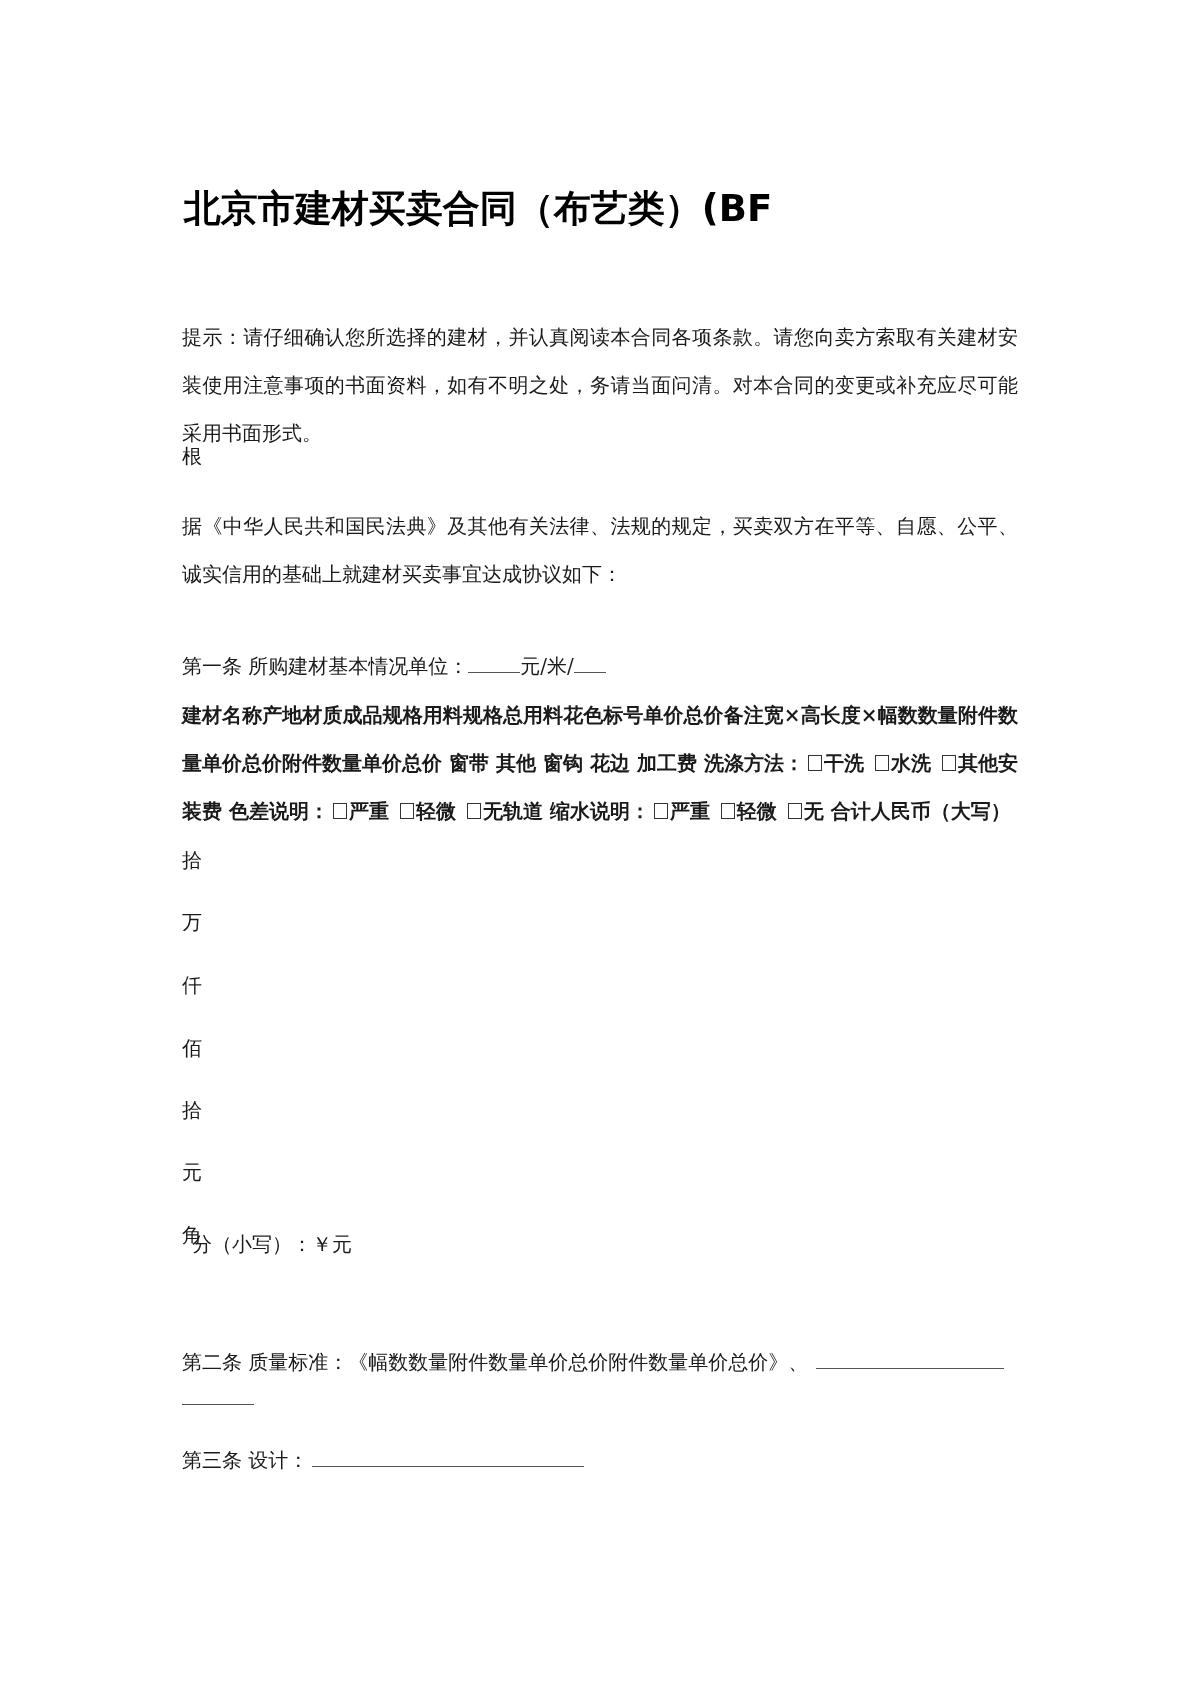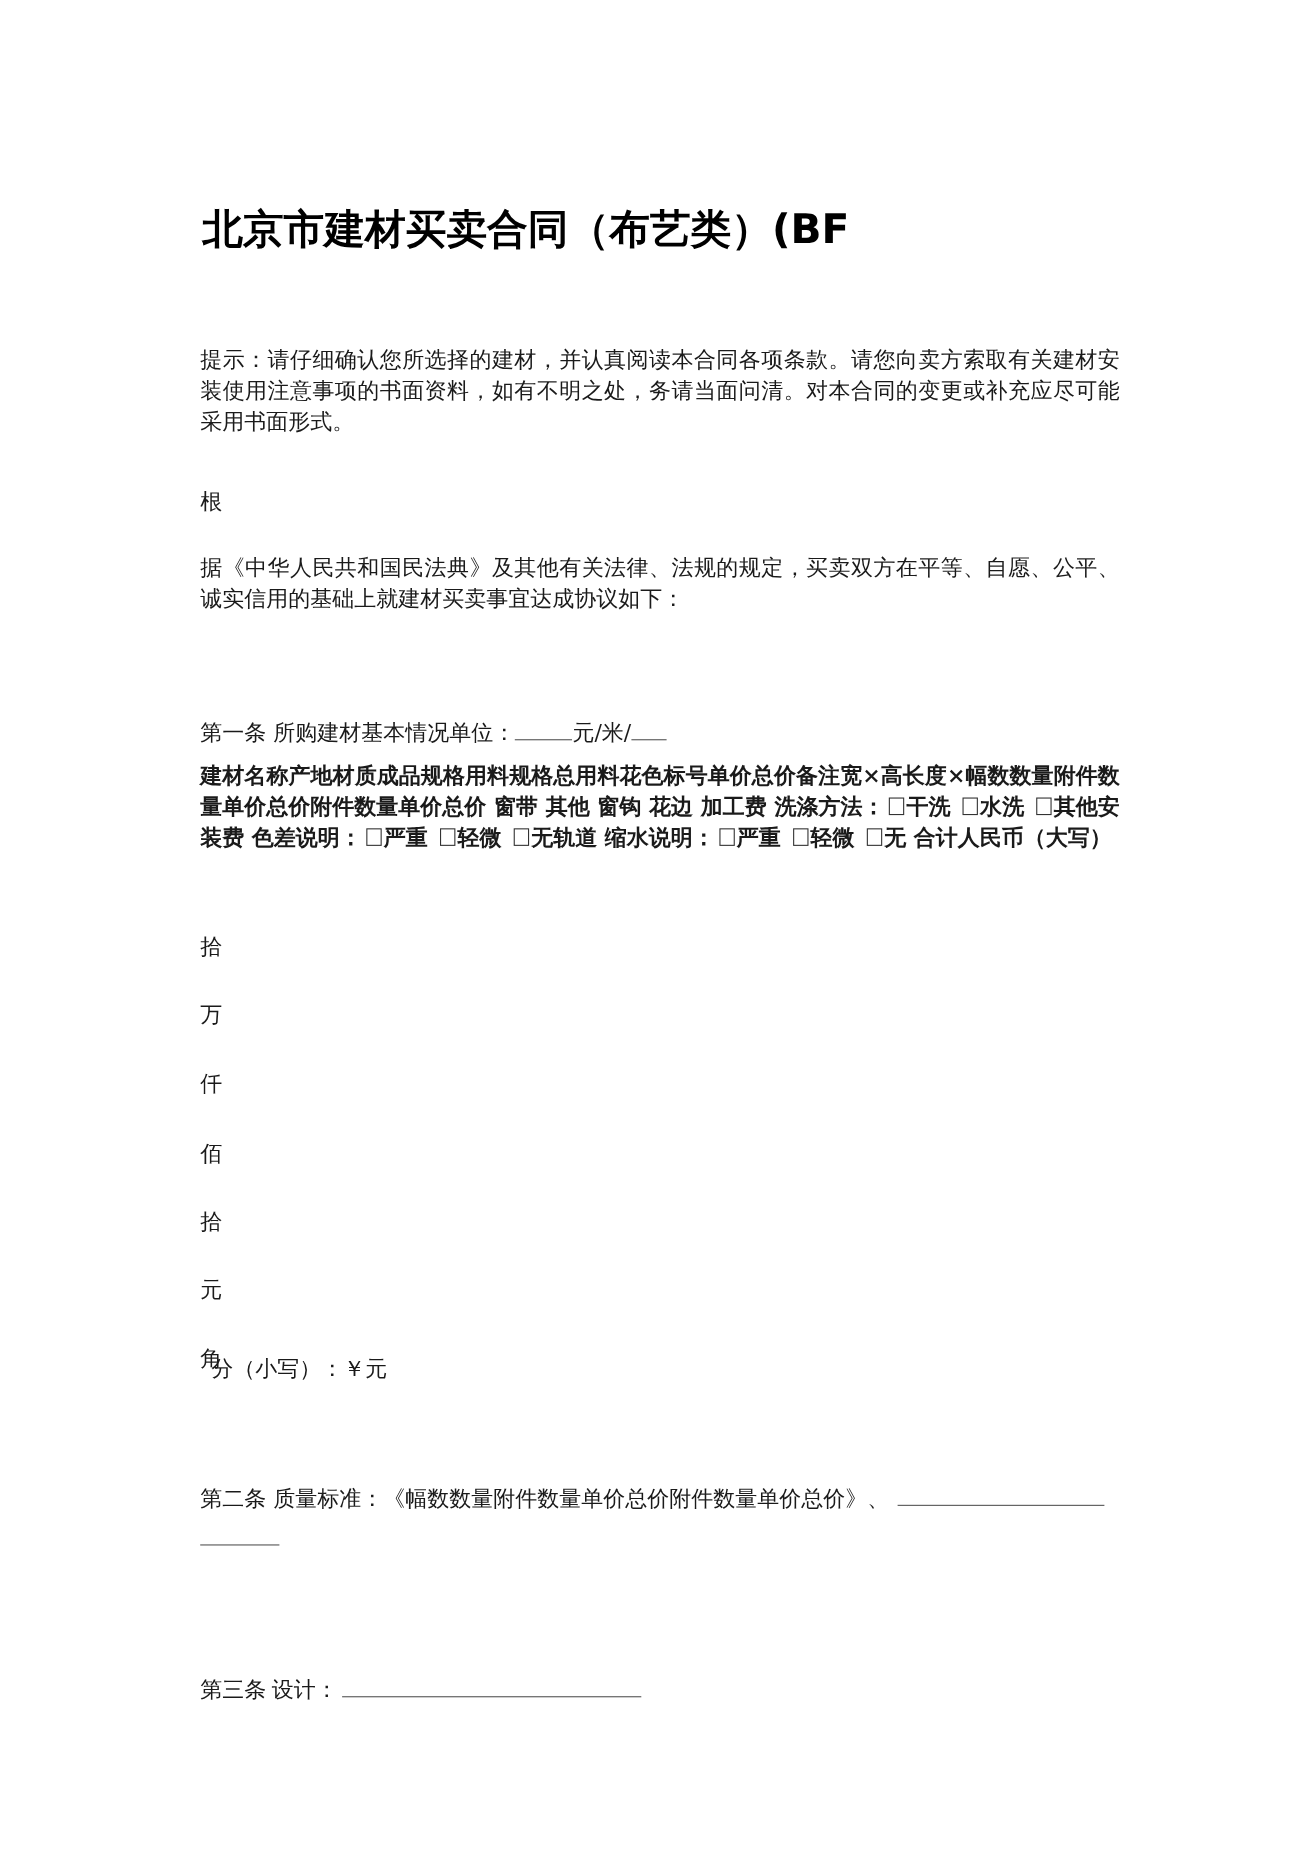--- a/index.html
+++ b/index.html
@@ -34,21 +34,21 @@
       line-height: 46px;
       color: #000000;
       letter-spacing: 0px;
       margin-top: 20px;
     }
     .block {
       position: absolute;
       left: 182px;
       width: 836px;
       font-size: 20px;
-      line-height: 28px;
+      line-height: 48px;
       text-align: justify;
       text-align-last: left;
       word-break: break-all;
     }
     .single {
       position: absolute;
       left: 182px;
       font-size: 20px;
       line-height: 32px;
       white-space: nowrap;
@@ -116,18 +116,18 @@
   <div class="single" style="top:1228px;margin-left:10px;">分（小写）：￥元</div>
 
   <div class="single" style="top:1346px;">
     <span>第二条</span>
     <span>质量标准：《幅数数量附件数量单价总价附件数量单价总价》、</span><span class="blank" style="width:188px;margin-left:8px;"></span>
   </div>
   <div class="single" style="top:1382px;">
     <span class="blank" style="width:72px;"></span>
   </div>
 
-  <div class="single" style="top:1520px;font-family:Liberation Serif, serif;">
+  <div class="single" style="top:1444px;">
     <span>第三条</span>
     <span>设计：</span><span class="blank" style="width:272px;margin-left:4px;"></span>
   </div>
 
 </div>
 
 </body></html>

